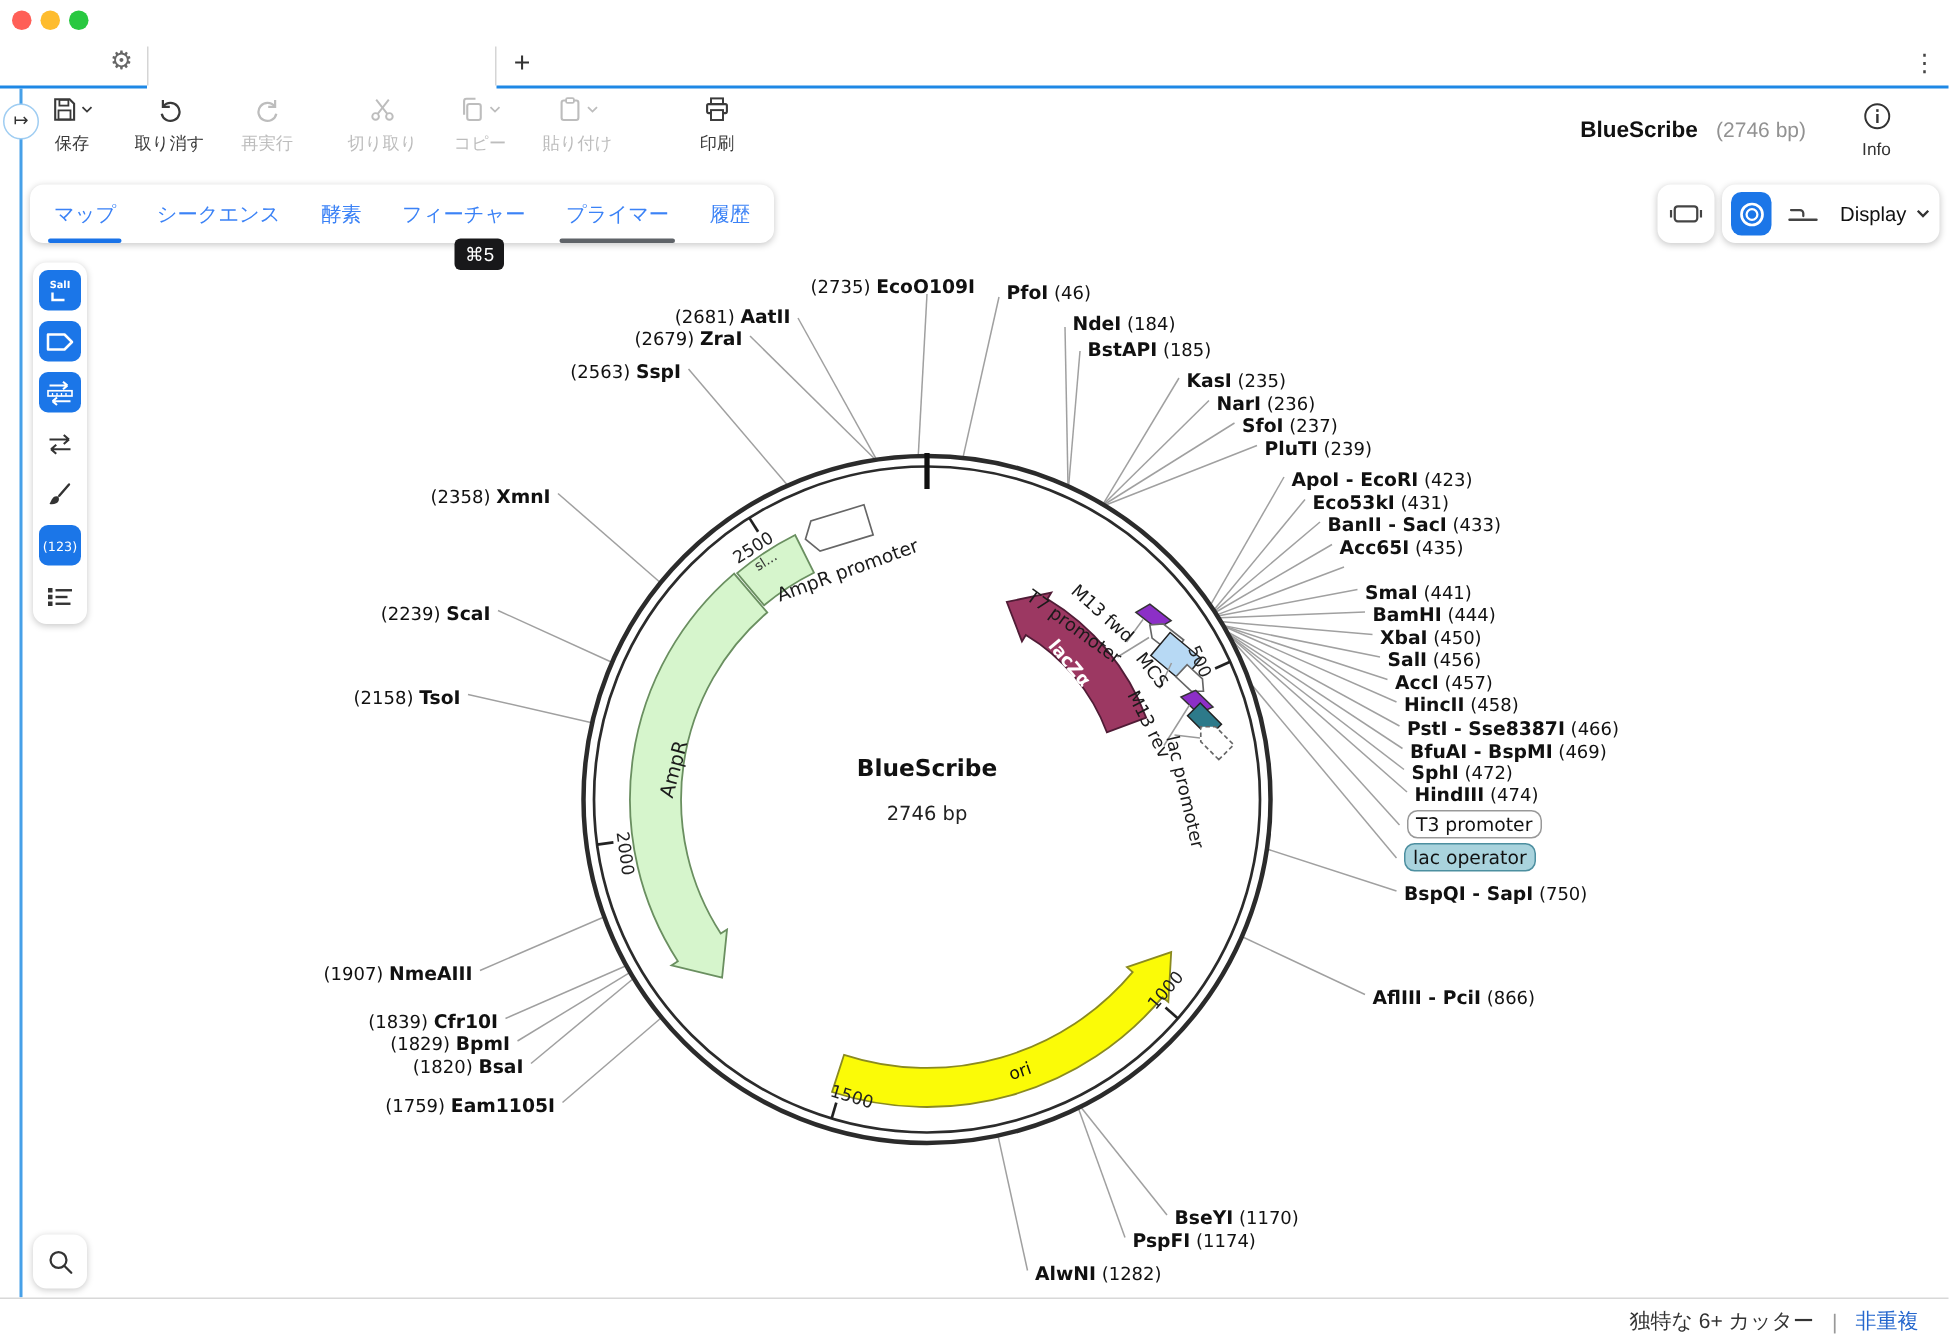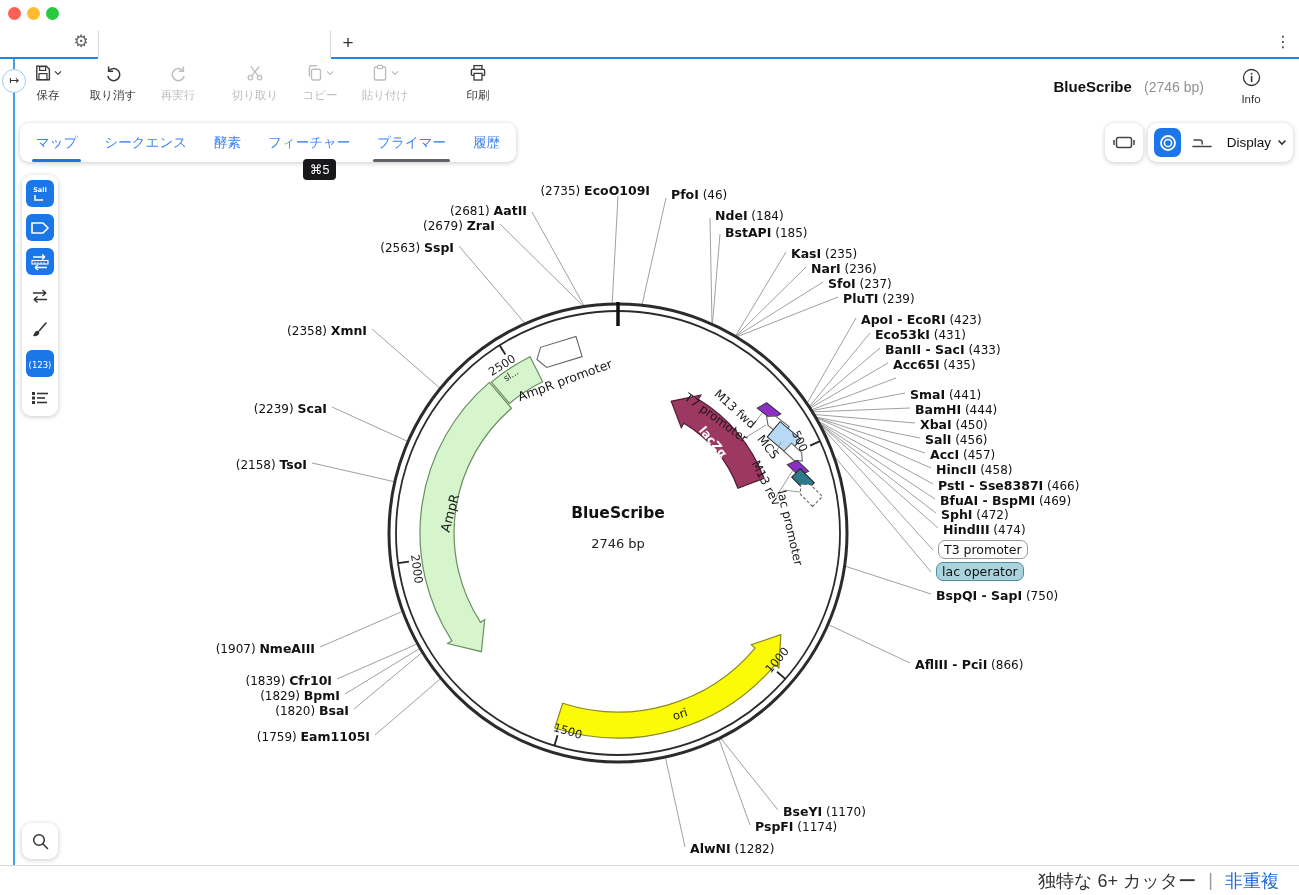--- a/index.html
+++ b/index.html
@@ -51,21 +51,21 @@
   .ibtn{width:30px;height:29px;border-radius:7px;display:flex;align-items:center;justify-content:center;cursor:pointer;}
   .ibtn.blue{background:#1b76e8;}
   #display-menu{display:flex;align-items:center;gap:6px;font-size:13.5px;color:#111;margin-left:4px;cursor:pointer;}
   
   #side-toolbar{left:22px;top:175px;width:36px;padding:5px 0;display:flex;flex-direction:column;align-items:center;gap:7px;}
   .sbtn{width:28px;height:27px;border-radius:6px;display:flex;align-items:center;justify-content:center;cursor:pointer;background:#fff;color:#333;}
   .sbtn.blue{background:#1b76e8;color:#fff;}
   #search-card{left:22px;top:823px;width:36px;height:36px;display:flex;align-items:center;justify-content:center;}
   
   #statusbar{position:absolute;left:0;bottom:0;width:100%;height:30px;background:#fff;border-top:1px solid #d8d8d8;
-             display:flex;align-items:center;justify-content:flex-end;padding-right:20px;box-sizing:border-box;z-index:10;font-size:18px;}
+             display:flex;align-items:center;justify-content:flex-end;padding-right:20px;box-sizing:border-box;z-index:10;font-size:14px;}
   #statusbar .sum{color:#333;}
   #statusbar .div{color:#999;margin:0 12px;}
   #statusbar .lnk{color:#2567cd;cursor:pointer;}
   
   #map-svg{position:absolute;left:0;top:0;z-index:1;}
   #labels{position:absolute;left:0;top:0;width:1299px;height:895px;z-index:2;pointer-events:none;font-family:"DejaVu Sans",sans-serif;}
   .enz{position:absolute;white-space:nowrap;color:#111;pointer-events:auto;cursor:pointer;}
   .enz .en{font-weight:bold;font-size:12.5px;}
   .enz .ep{font-size:12px;}
   .enz.box-white{border:1px solid #999;border-radius:7px;padding:0 5px;background:#fff;font-size:12.5px;line-height:17px;}

